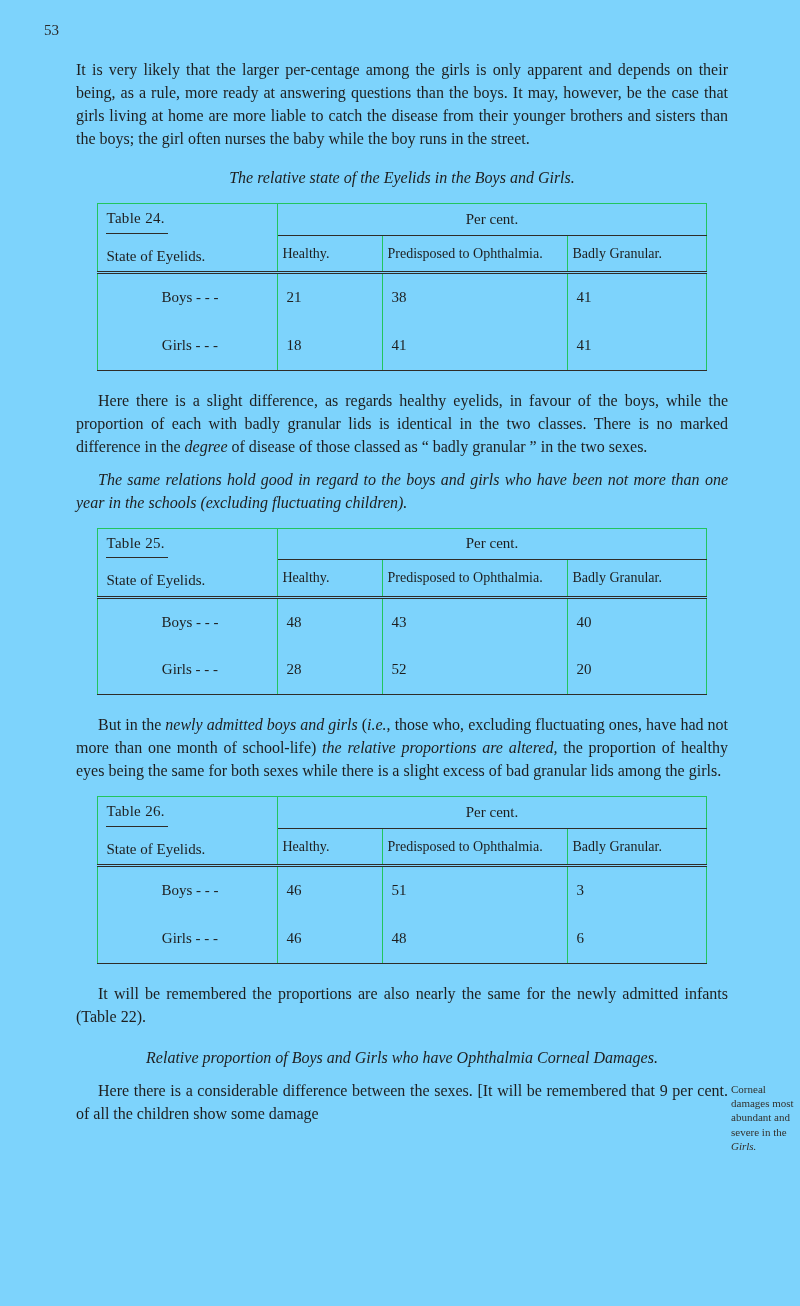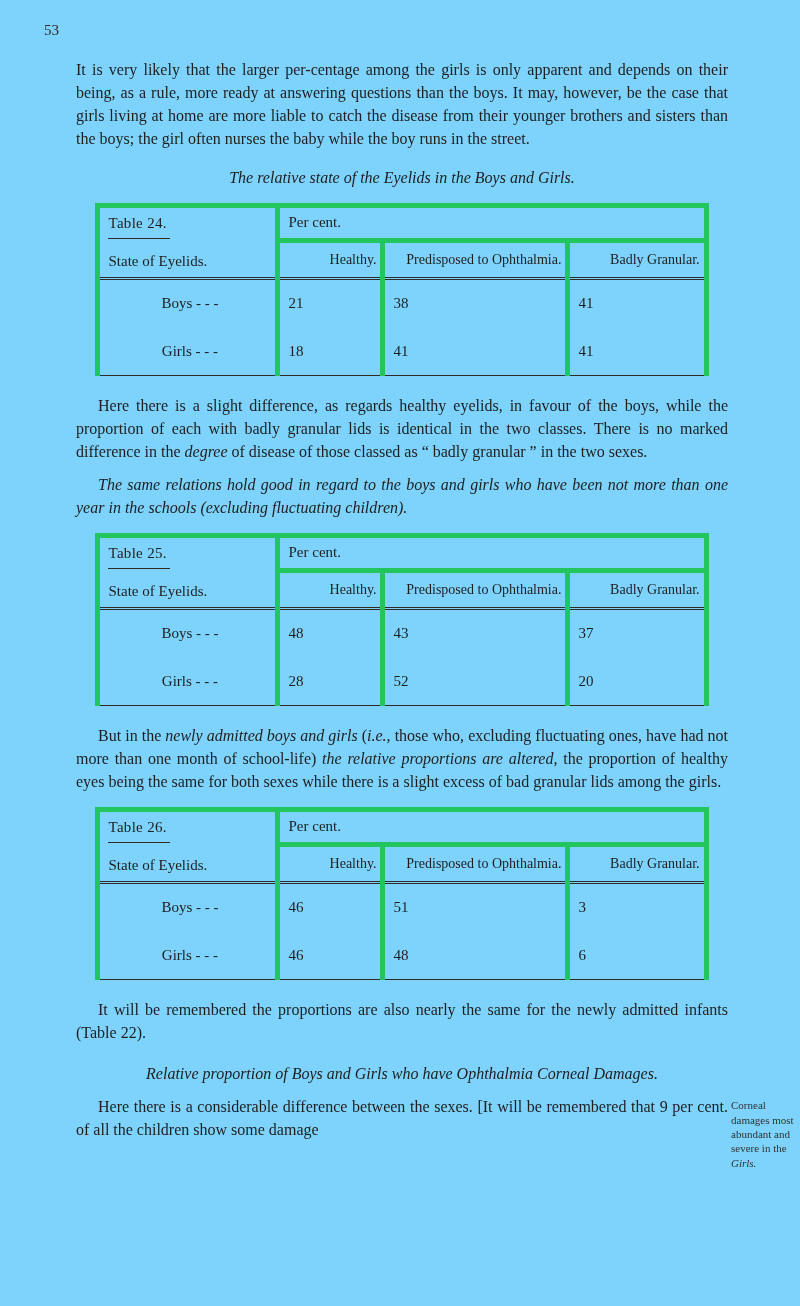--- a/index.html
+++ b/index.html
@@ -46,44 +46,44 @@
   }
 
   
   .data-table {
     border-collapse: collapse;
     table-layout: fixed;
     width: 608px;
     margin: 14px auto 18px auto;
   }
   .data-table td {
-    border: 5px solid #22c55e;
+    border: 1px solid #22c55e;
     font-size: 15px;
     padding: 4px 8px;
     vertical-align: middle;
   }
   .stub-cell {
     vertical-align: top;
     padding: 7px 10px 4px 10px;
   }
   .tlabel { font-size: 15px; letter-spacing: 0.3px; }
   .trule {
     width: 62px;
     border-bottom: 1px solid #2e2c28;
     margin: 3px 0 12px 0;
     height: 0;
   }
   .stub-title { margin-top: 4px; }
   .span-cell {
-    text-align: left;
+    text-align: center;
     border-bottom: 1px solid #2e2c28 !important;
     padding: 5px 4px;
   }
   .colhead td {
-    text-align: right;
+    text-align: left;
     font-size: 14px;
     white-space: nowrap;
     padding: 7px 4px;
     border-bottom: 3px double #2e2c28;
   }
   .stub-cell { border-bottom: 3px double #2e2c28 !important; }
   .datarow td {
     border-top: none;
     border-bottom: none;
     padding: 13px 8px;
@@ -174,21 +174,21 @@
     </tr>
     <tr class="colhead">
       <td>Healthy.</td>
       <td>Predisposed to Ophthalmia.</td>
       <td>Badly Granular.</td>
     </tr>
     <tr class="datarow">
       <td class="rowlabel">Boys  -  -  -</td>
       <td class="val">48</td>
       <td class="val">43</td>
-      <td class="val">37</td>
+      <td class="val">40</td>
     </tr>
     <tr class="datarow lastrow">
       <td class="rowlabel">Girls  -  -  -</td>
       <td class="val">28</td>
       <td class="val">52</td>
       <td class="val">20</td>
     </tr>
   </tbody>
     </table>
 

